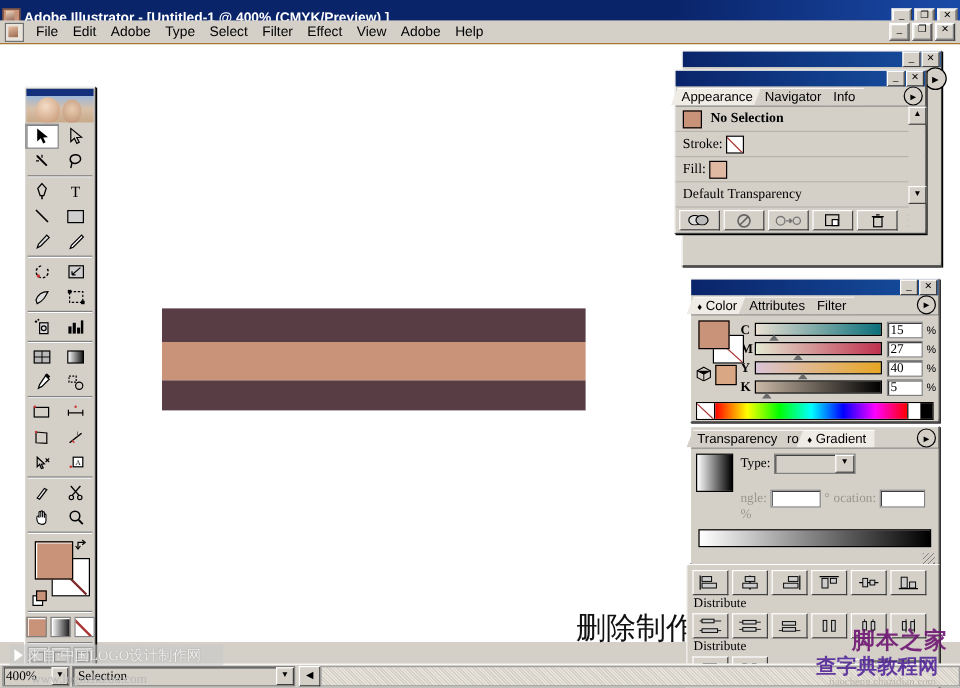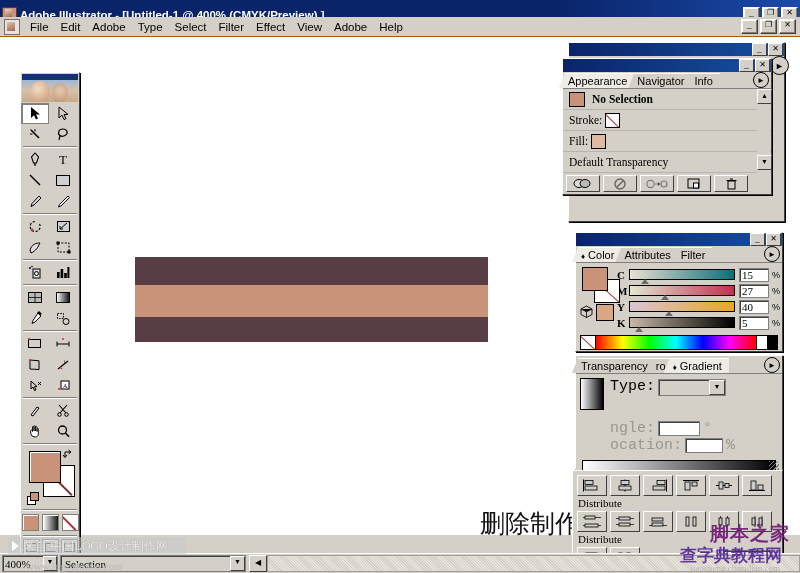--- a/index.html
+++ b/index.html
@@ -239,21 +239,21 @@
     transform-origin:0 0;transform:rotate(43deg);}
   .spec-ramp{flex:1 1 auto;background:linear-gradient(to right,#ff0000,#ffff00,#00ff00,#00ffff,#0000ff,#ff00ff,#ff0000);}
   .spec-w{width:10px;background:#fff;border-left:1px solid #000;}
   .spec-b{width:10px;background:#000;}
 
   
   .gr-body{padding:4px;}
   .gr-top{display:flex;align-items:flex-start;}
   .gr-thumb{width:30px;height:30px;border:1px solid #000;background:linear-gradient(to right,#ffffff,#000000);}
   .gr-f1{margin-left:6px;}
-  .gr-lab{font-size:15px;font-family:Liberation Mono, monospace;}
+  .gr-lab{font-size:11px;font-family:Liberation Serif, serif;}
   .gr-lab.dim{color:#9a968e;}
   .gselect{
     display:inline-flex;width:66px;height:15px;background:#d4d0c8;
     border:1px solid #808080;box-shadow:inset 1px 1px 0 #404040;vertical-align:middle;
   }
   .gselect .arw{
     margin-left:auto;width:14px;height:13px;background:#d4d0c8;
     border:1px solid #fff;border-right-color:#404040;border-bottom-color:#404040;
     font-size:7px;text-align:center;line-height:11px;
   }
@@ -822,21 +822,21 @@
     </div>
     <div class="palbody gr-body" style="height:91px;">
       <div class="gr-top">
         <div class="gr-thumb"></div>
         <div class="gr-f1">
           <span class="gr-lab">Type:</span>
           <span class="gselect">
             <span></span>
             <span class="arw">▼</span>
           </span>
-          <div style="margin-top:24px;">
+          <div style="margin-top:13px;">
             <span class="gr-lab dim">ngle:</span>
             <span class="ginput"></span>
             <span class="gr-lab dim">°</span>
             <span class="gr-lab dim">ocation:</span>
             <span class="ginput w2"></span>
             <span class="gr-lab dim">%</span>
           </div>
         </div>
       </div>
       <div class="gr-slider"></div>

